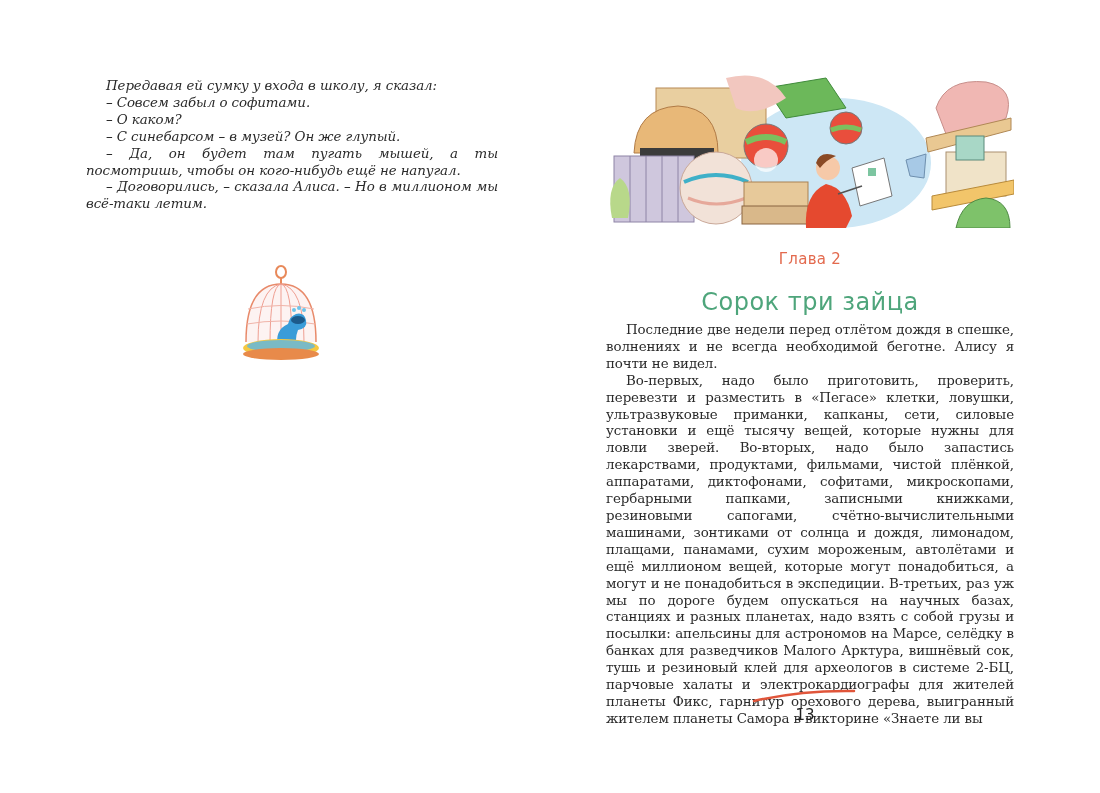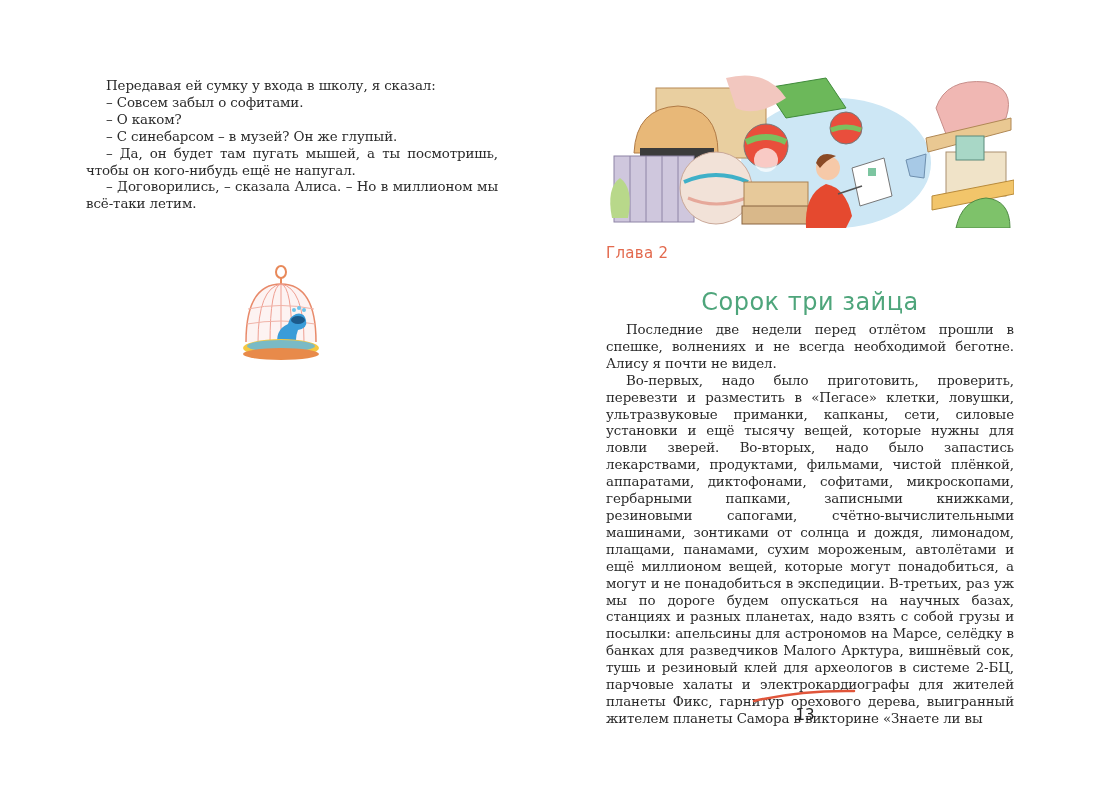--- a/index.html
+++ b/index.html
@@ -13,25 +13,25 @@
 
   .text-block {
     position: absolute;
     font-size: 13.4px;
     line-height: 16.9px;
     text-align: justify;
     letter-spacing: -0.1px;
   }
   .text-block p { margin: 0; text-indent: 20px; }
 
-  .left-text { left: 86px; top: 78px; width: 412px; }
+  .left-text { left: 86px; top: 78px; width: 412px; font-style: italic; }
   .right-text { left: 606px; top: 322px; width: 408px; }
 
   .chapter-label {
-    position: absolute; left: 606px; width: 408px; top: 244px; 
+    position: absolute; left: 606px; width: 408px; top: 250px; text-align: center;
     font-family: "DejaVu Sans", sans-serif; font-size: 15px; color: #e36a4e; letter-spacing: 0.3px;
   }
   .chapter-title {
     position: absolute; left: 606px; width: 408px; top: 270px; text-align: center;
     font-family: "DejaVu Sans", sans-serif; font-size: 24px; color: #4ea57b; letter-spacing: 0.5px;
     font-weight: normal;
     margin-top: 18px;
   }
 
   .illustration-top { position: absolute; left: 606px; top: 68px; width: 408px; height: 160px; }
@@ -133,21 +133,21 @@
     <polygon points="326,128 408,112 408,126 326,142" fill="#f2c56a" stroke="#b88a3a"></polygon>
     <path d="M350 160 Q356 132 380 130 Q404 132 404 160 Z" fill="#7ec26a" stroke="#4e8a44"></path>
     <polygon points="300,92 320,86 318,110 304,108" fill="#a7c9e6" stroke="#6e8fae"></polygon>
   </svg>
 </div>
 
 <div class="chapter-label">Глава 2</div>
 <div class="chapter-title">Сорок три зайца</div>
 
 <div class="text-block right-text">
-  <p>Последние две недели перед отлётом прошли в спешке, волнениях и не всегда необходимой беготне. Алису я почти не видел.</p>
+  <p>Последние две недели перед отлётом дождя в спешке, волнениях и не всегда необходимой беготне. Алису я почти не видел.</p>
   <p>Во-первых, надо было приготовить, проверить, перевезти и разместить в «Пегасе» клетки, ловушки, ультразвуковые приманки, капканы, сети, силовые установки и ещё тысячу вещей, которые нужны для ловли зверей. Во-вторых, надо было запастись лекарствами, продуктами, фильмами, чистой плёнкой, аппаратами, диктофонами, софитами, микроскопами, гербарными папками, записными книжками, резиновыми сапогами, счётно-вычислительными машинами, зонтиками от солнца и дождя, лимонадом, плащами, панамами, сухим мороженым, автолётами и ещё миллионом вещей, которые могут понадобиться, а могут и не понадобиться в экспедиции. В-третьих, раз уж мы по дороге будем опускаться на научных базах, станциях и разных планетах, надо взять с собой грузы и посылки: апельсины для астрономов на Марсе, селёдку в банках для разведчиков Малого Арктура, вишнёвый сок, тушь и резиновый клей для археологов в системе 2-БЦ, парчовые халаты и электрокардиографы для жителей планеты Фикс, гарнитур орехового дерева, выигранный жителем планеты Самора в викторине «Знаете ли вы</p>
 </div>
 
 <div class="footer-swoosh">
   <svg width="104" height="16" viewBox="0 0 104 16">
     <path d="M2 13 Q50 2 102 3" fill="none" stroke="#e0553a" stroke-width="2.5" stroke-linecap="round"></path>
   </svg>
 </div>
 <div class="page-number">13</div>
 

